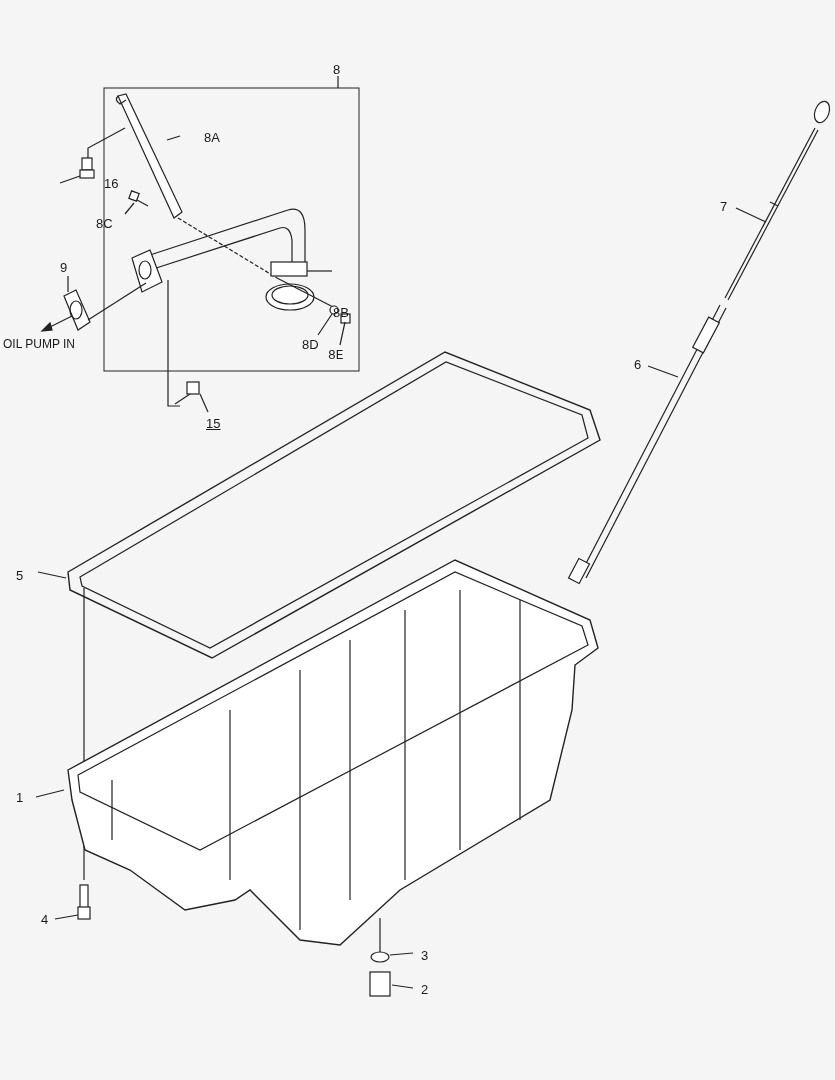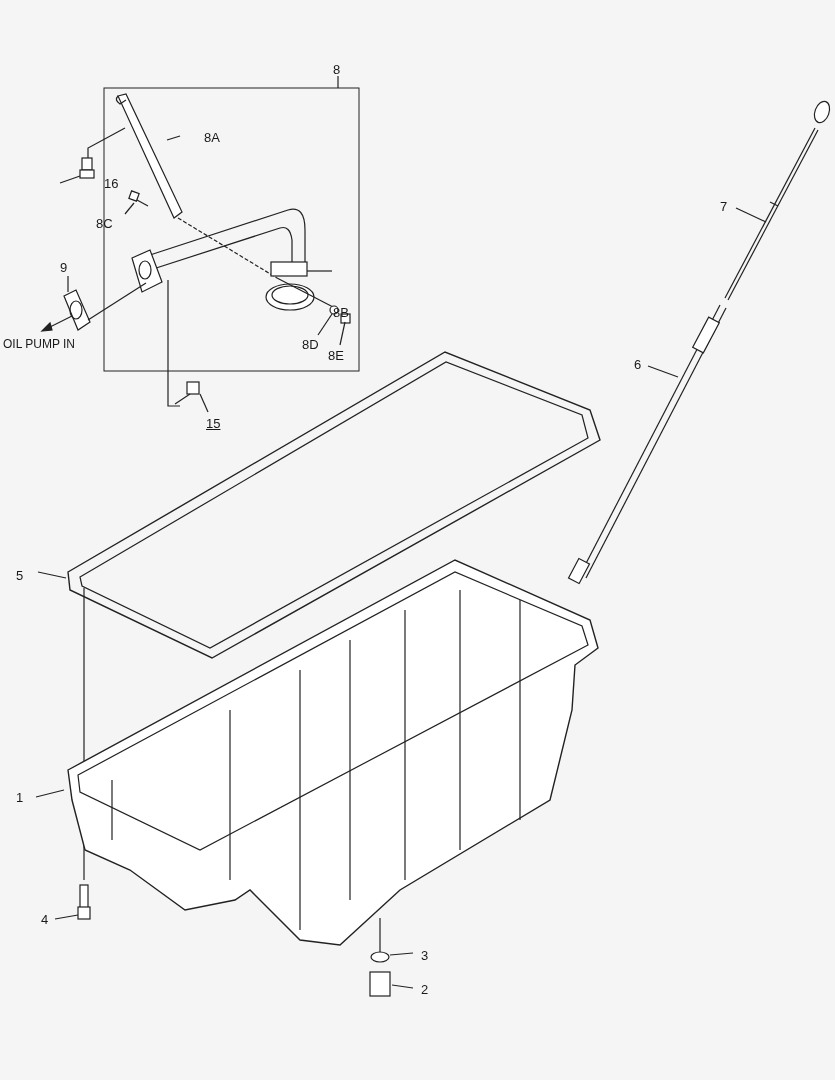--- a/index.html
+++ b/index.html
@@ -103,21 +103,21 @@
   </svg>
 
   <span class="lbl" style="left:333px;top:63px;">8</span>
   <span class="lbl" style="left:181px;top:131px;margin-left:23px;">8A</span>
   <span class="lbl" style="left:56px;top:177px;margin-left:48px;">16</span>
   <span class="lbl" style="left:96px;top:217px;">8C</span>
   <span class="lbl" style="left:60px;top:261px;">9</span>
   <span class="lbl" style="left:333px;top:266px;margin-top:40px;">8B</span>
   <span class="lbl" style="left:3px;top:338px;font-size:12px;text-align:center;">OIL PUMP IN</span>
   <span class="lbl" style="left:302px;top:338px;">8D</span>
-  <span class="lbl" style="left:328px;top:349px;">8E</span>
+  <span class="lbl" style="left:328px;top:349px;font-family:Liberation Mono, monospace;">8E</span>
   <span class="lbl" style="left:206px;top:417px;text-decoration:underline;">15</span>
   <span class="lbl" style="left:720px;top:200px;">7</span>
   <span class="lbl" style="left:634px;top:358px;">6</span>
   <span class="lbl" style="left:16px;top:569px;">5</span>
   <span class="lbl" style="left:16px;top:791px;">1</span>
   <span class="lbl" style="left:41px;top:913px;">4</span>
   <span class="lbl" style="left:421px;top:949px;">3</span>
   <span class="lbl" style="left:421px;top:983px;">2</span>
 </div>
 

